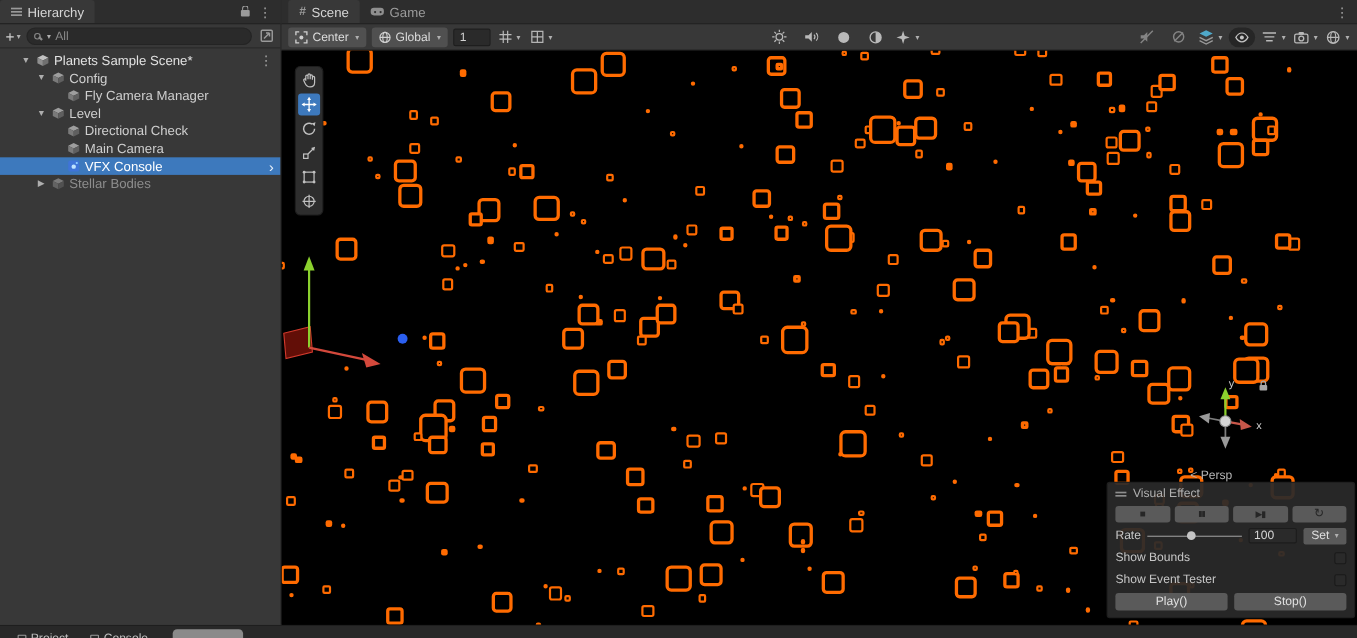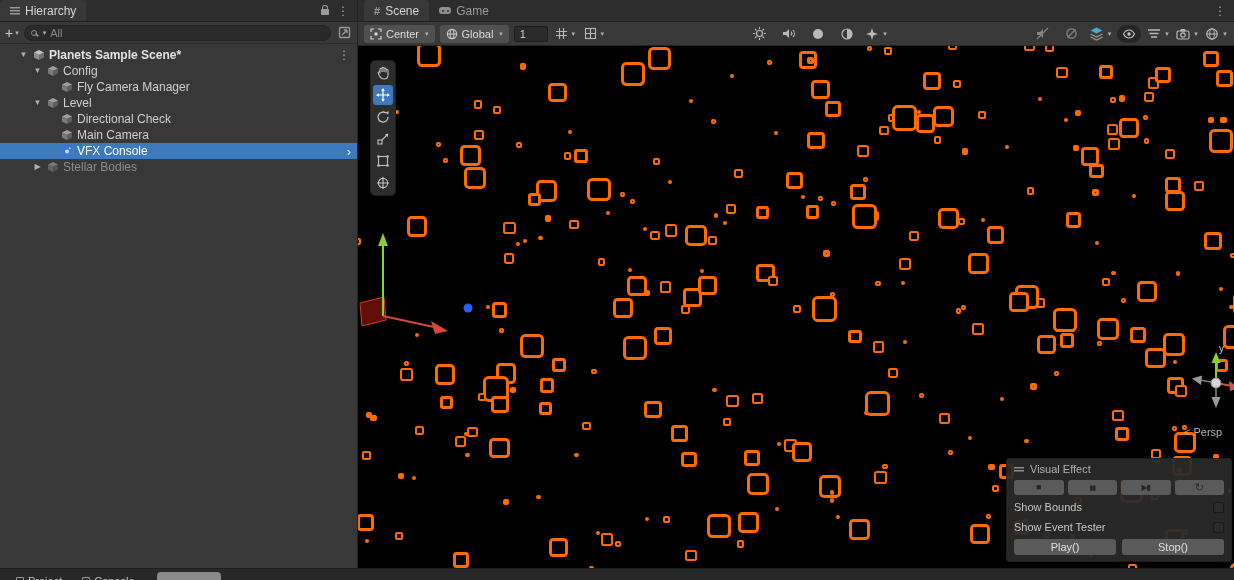--- a/index.html
+++ b/index.html
@@ -6,21 +6,21 @@
     --bg:#383838; --tabbar:#2d2d2d; --border:#232323; --input:#2a2a2a;
     --btn:#505050; --text:#c8c8c8; --dim:#8d8d8d;
     --selection:#3d79bd; --particle:#ff6b00;
   }
   *{box-sizing:border-box;}
   html,body{margin:0;padding:0;width:1234px;height:580px;overflow:hidden;
     background:var(--bg);font-family:"Liberation Sans",sans-serif;font-size:12px;color:var(--text);}
   .app{display:flex;height:568px;}
 
   
-  .hierarchy-panel{width:358px;flex:none;display:flex;flex-direction:column;background:var(--bg);border-right:1px solid var(--border);}
+  .hierarchy-panel{width:256px;flex:none;display:flex;flex-direction:column;background:var(--bg);border-right:1px solid var(--border);}
   .tabbar{height:22px;background:var(--tabbar);display:flex;align-items:stretch;flex:none;position:relative;border-bottom:1px solid var(--border);}
   .tab{display:flex;align-items:center;gap:5px;padding:0 10px;color:#9c9c9c;cursor:default;}
   .tab.active{background:var(--bg);color:#d6d6d6;border-radius:3px 3px 0 0;}
   .tab-icon-lines{width:10px;height:8px;display:inline-block;background:
     linear-gradient(#9a9a9a,#9a9a9a) 0 0/10px 1.5px no-repeat,
     linear-gradient(#9a9a9a,#9a9a9a) 0 3px/10px 1.5px no-repeat,
     linear-gradient(#9a9a9a,#9a9a9a) 0 6px/10px 1.5px no-repeat;}
   .hash-glyph{color:#9a9a9a;font-weight:bold;font-size:11px;}
   .gamepad{width:12px;height:7px;background:#8f8f8f;border-radius:3px;position:relative;}
   .gamepad:before,.gamepad:after{content:'';position:absolute;top:2.5px;width:2px;height:2px;background:#2d2d2d;border-radius:50%;}
@@ -36,21 +36,21 @@
   .caret{font-size:7px;color:#b0b0b0;margin-left:2px;}
   .search{flex:1;height:16px;background:var(--input);border:1px solid #242424;border-radius:8px;display:flex;align-items:center;gap:4px;padding:0 6px;}
   .mag{width:6px;height:6px;border:1.5px solid #8a8a8a;border-radius:50%;position:relative;flex:none;}
   .mag:after{content:'';position:absolute;width:4px;height:1.5px;background:#8a8a8a;transform:rotate(45deg);right:-3px;bottom:-1px;}
   .search input{flex:1;background:transparent;border:none;outline:none;color:#cfcfcf;font:inherit;font-size:11px;padding:0;}
   .search input::placeholder{color:#8a8a8a;}
   .pane-opt{width:16px;height:14px;flex:none;display:flex;align-items:center;justify-content:center;}
 
   .tree{flex:1;padding-top:3px;overflow:hidden;position:relative;}
   .tree-row{height:16px;display:flex;align-items:center;gap:4px;position:relative;color:#cfcfcf;}
-  .tree-row.scene-row .row-label{font-weight:bold;color:#e2e2e2;}
+  .tree-row.scene-row .row-label{font-weight:normal;color:#e2e2e2;}
   .tree-row.selected{background:var(--selection);}
   .tree-row.selected .row-label{color:#ffffff;}
   .tree-row.dimmed .row-label{color:var(--dim);}
   .tree-row.dimmed .row-icon{opacity:.65;}
   .foldout{width:11px;font-size:8px;color:#aeaeae;text-align:center;flex:none;line-height:1;}
   .row-icon{width:12px;height:12px;flex:none;display:flex;}
   .row-label{white-space:nowrap;font-size:12px;}
   .row-chevron{position:absolute;right:6px;font-size:13px;color:#e8f0fa;line-height:1;}
   .row-kebab{position:absolute;right:7px;color:#a8a8a8;}
 
@@ -747,20 +747,32 @@
         <div class="vfx-header">
           <span class="drag-handle"></span>
           <span>Visual Effect</span>
         </div>
         <div class="transport">
           <span class="t-btn t-stop">■</span>
           <span class="t-btn t-pause">▮▮</span>
           <span class="t-btn t-step">▶▮</span>
           <span class="t-btn t-restart">↻</span>
         </div>
+        <div class="vfx-row">
+          <span>Rate</span>
+          <span class="slider">
+              <span class="track"></span>
+              <span class="handle"></span>
+            </span>
+          <span class="num-box">100</span>
+          <span class="set-btn">
+            <span>Set</span>
+            <span class="caret">▾</span>
+          </span>
+        </div>
         <div class="vfx-row spread">
           <span>Show Bounds</span>
           <span class="checkbox"></span>
         </div>
         <div class="vfx-row spread">
           <span>Show Event Tester</span>
           <span class="checkbox"></span>
         </div>
         <div class="vfx-buttons">
           <span class="v-btn">Play()</span>

